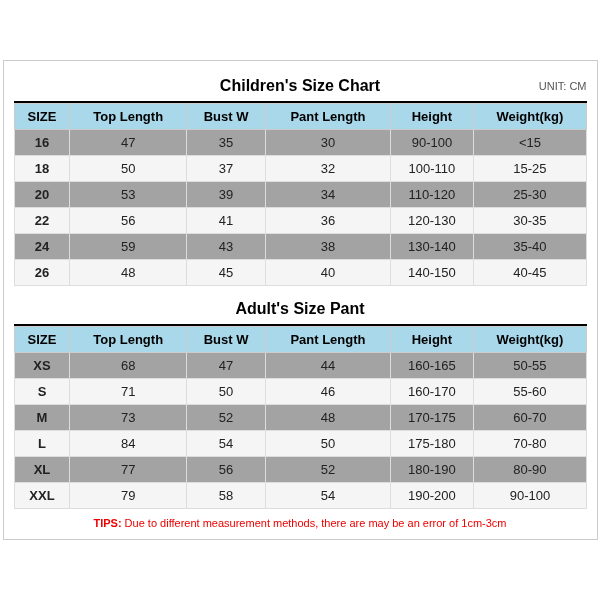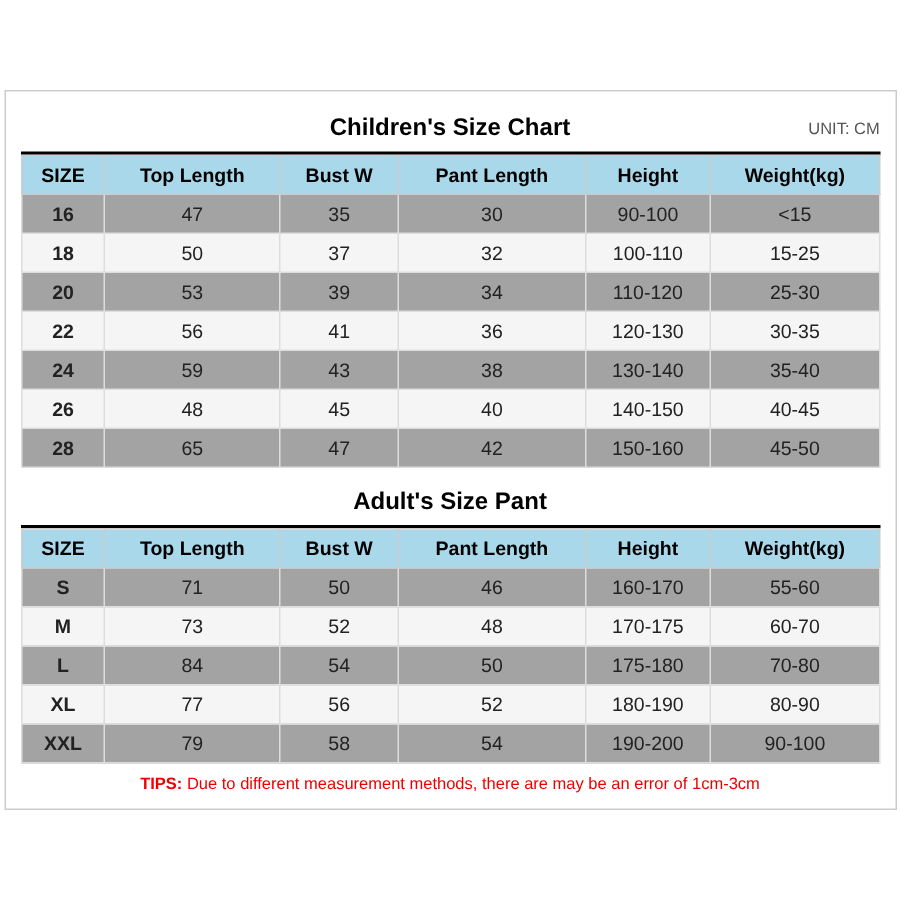--- a/index.html
+++ b/index.html
@@ -143,47 +143,47 @@
           <td>35-40</td>
         </tr>
         <tr>
           <td>26</td>
           <td>48</td>
           <td>45</td>
           <td>40</td>
           <td>140-150</td>
           <td>40-45</td>
         </tr>
-        <tr>
-          <td>28</td>
-          <td>65</td>
-          <td>47</td>
-          <td>42</td>
-          <td>150-160</td>
-          <td>45-50</td>
-        </tr>
       </tbody>
   </table>
 
   <div class="adult-section">
     <div class="section-title-row">
       <span class="section-title">Adult's Size Pant</span>
     </div>
     <table>
       <thead>
         <tr>
           <th>SIZE</th>
           <th>Top Length</th>
           <th>Bust W</th>
           <th>Pant Length</th>
           <th>Height</th>
           <th>Weight(kg)</th>
         </tr>
       </thead>
       <tbody id="adult-tbody">
+      <tr>
+            <td>XS</td>
+            <td>68</td>
+            <td>47</td>
+            <td>44</td>
+            <td>160-165</td>
+            <td>50-55</td>
+          </tr>
           <tr>
             <td>S</td>
             <td>71</td>
             <td>50</td>
             <td>46</td>
             <td>160-170</td>
             <td>55-60</td>
           </tr>
           <tr>
             <td>M</td>

